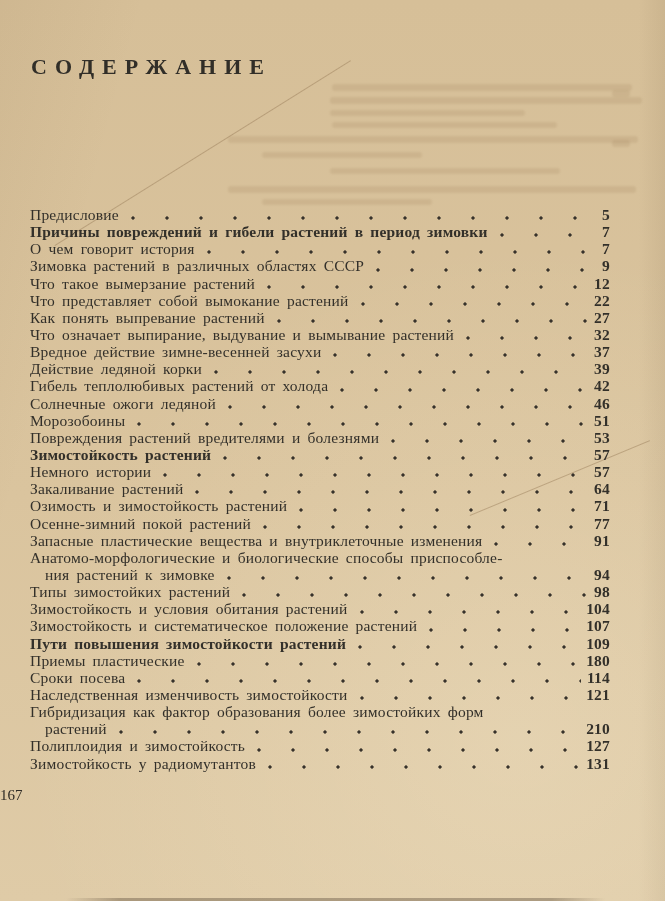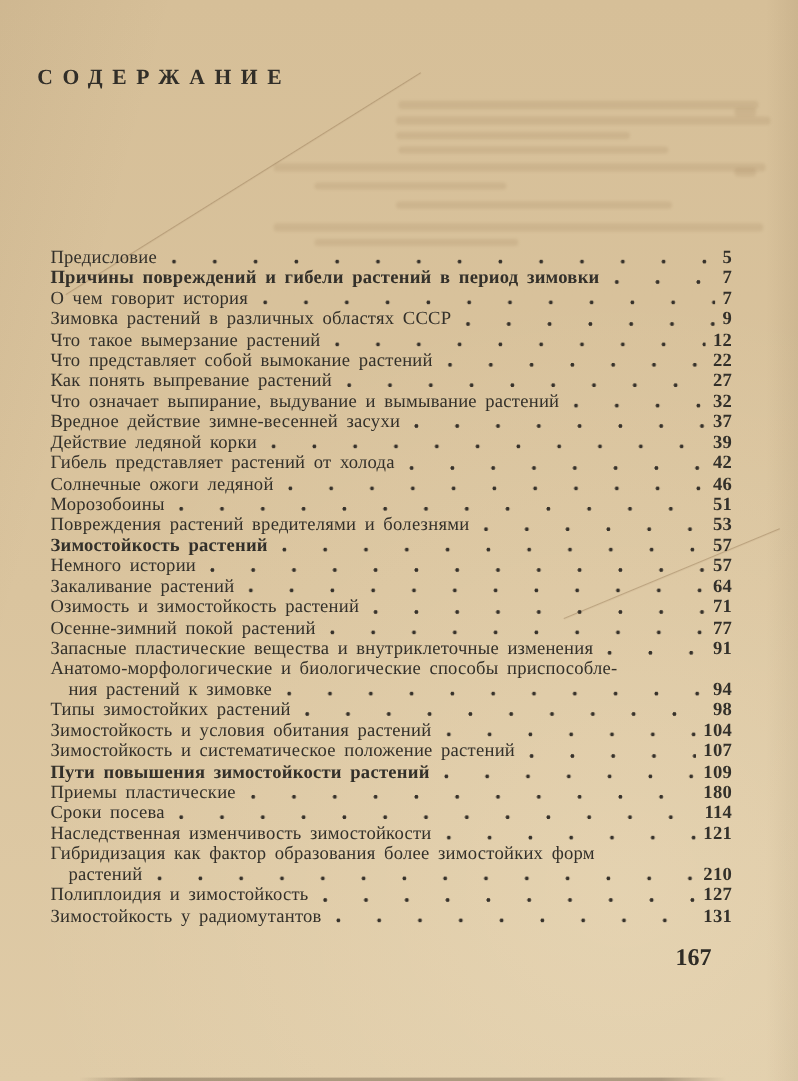--- a/index.html
+++ b/index.html
@@ -11,42 +11,42 @@
     color:#33302a;
     background-color:#d9c29d;
     background-image:
       radial-gradient(circle at 78% 82%, rgba(255,246,222,0.22), rgba(255,246,222,0) 55%),
       linear-gradient(105deg, rgba(122,94,60,0.08) 0%, rgba(0,0,0,0) 16%),
       linear-gradient(270deg, rgba(110,88,58,0.10) 0%, rgba(0,0,0,0) 4%),
       linear-gradient(180deg, #d6bf98 0%, #dac49e 55%, #dfcba7 100%);
   }
   .header{
     position:absolute;left:31px;top:54px;
-    font-size:18px;font-weight:bold;letter-spacing:8px;
+    font-size:22px;font-weight:bold;letter-spacing:8px;
     color:#312e28;
   }
   .toc{
     position:absolute;left:30px;top:206px;width:580px;
     font-size:15.5px;line-height:17.15px;
     word-spacing:3px;letter-spacing:0.2px;
   }
   .row{display:flex;align-items:baseline;height:17.15px;white-space:nowrap;}
   .row.bold{font-weight:bold;}
   .row.indent{padding-left:15px;}
-  .t{flex:0 0 auto;margin-left:12px;}
+  .t{flex:0 0 auto;}
   .leader{
     flex:1 1 auto;align-self:flex-end;height:6px;
     margin:0 6px 2px 12px;min-width:8px;
     background-image:radial-gradient(circle at 2px 3px, #37322b 1.35px, rgba(55,50,43,0) 1.9px);
     background-size:34px 6px;background-repeat:repeat-x;
   }
   .p{flex:0 0 auto;font-weight:bold;}
   .folio{
     position:absolute;left:0;top:787px;width:593px;
-    text-align:right;font-size:20px;font-weight:bold;color:#2f2c26;
+    text-align:left;font-size:15px;font-weight:normal;color:#2f2c26;
   }
   .ghost{
     position:absolute;border-radius:3px;
     background:#86653f;opacity:0.13;filter:blur(1.2px);
   }
   .scratch{
     position:absolute;height:1px;background:rgba(146,118,82,0.45);
     transform-origin:left bottom;filter:blur(0.4px);
   }
   .bottom-shadow{
@@ -122,21 +122,21 @@
         <span class="t">Вредное действие зимне-весенней засухи</span>
         <span class="leader"></span>
         <span class="p">37</span>
       </div>
       <div class="row">
         <span class="t">Действие ледяной корки</span>
         <span class="leader"></span>
         <span class="p">39</span>
       </div>
       <div class="row">
-        <span class="t">Гибель представляет растений от холода</span>
+        <span class="t">Гибель теплолюбивых растений от холода</span>
         <span class="leader"></span>
         <span class="p">42</span>
       </div>
       <div class="row">
         <span class="t">Солнечные ожоги ледяной</span>
         <span class="leader"></span>
         <span class="p">46</span>
       </div>
       <div class="row">
         <span class="t">Морозобоины</span>

